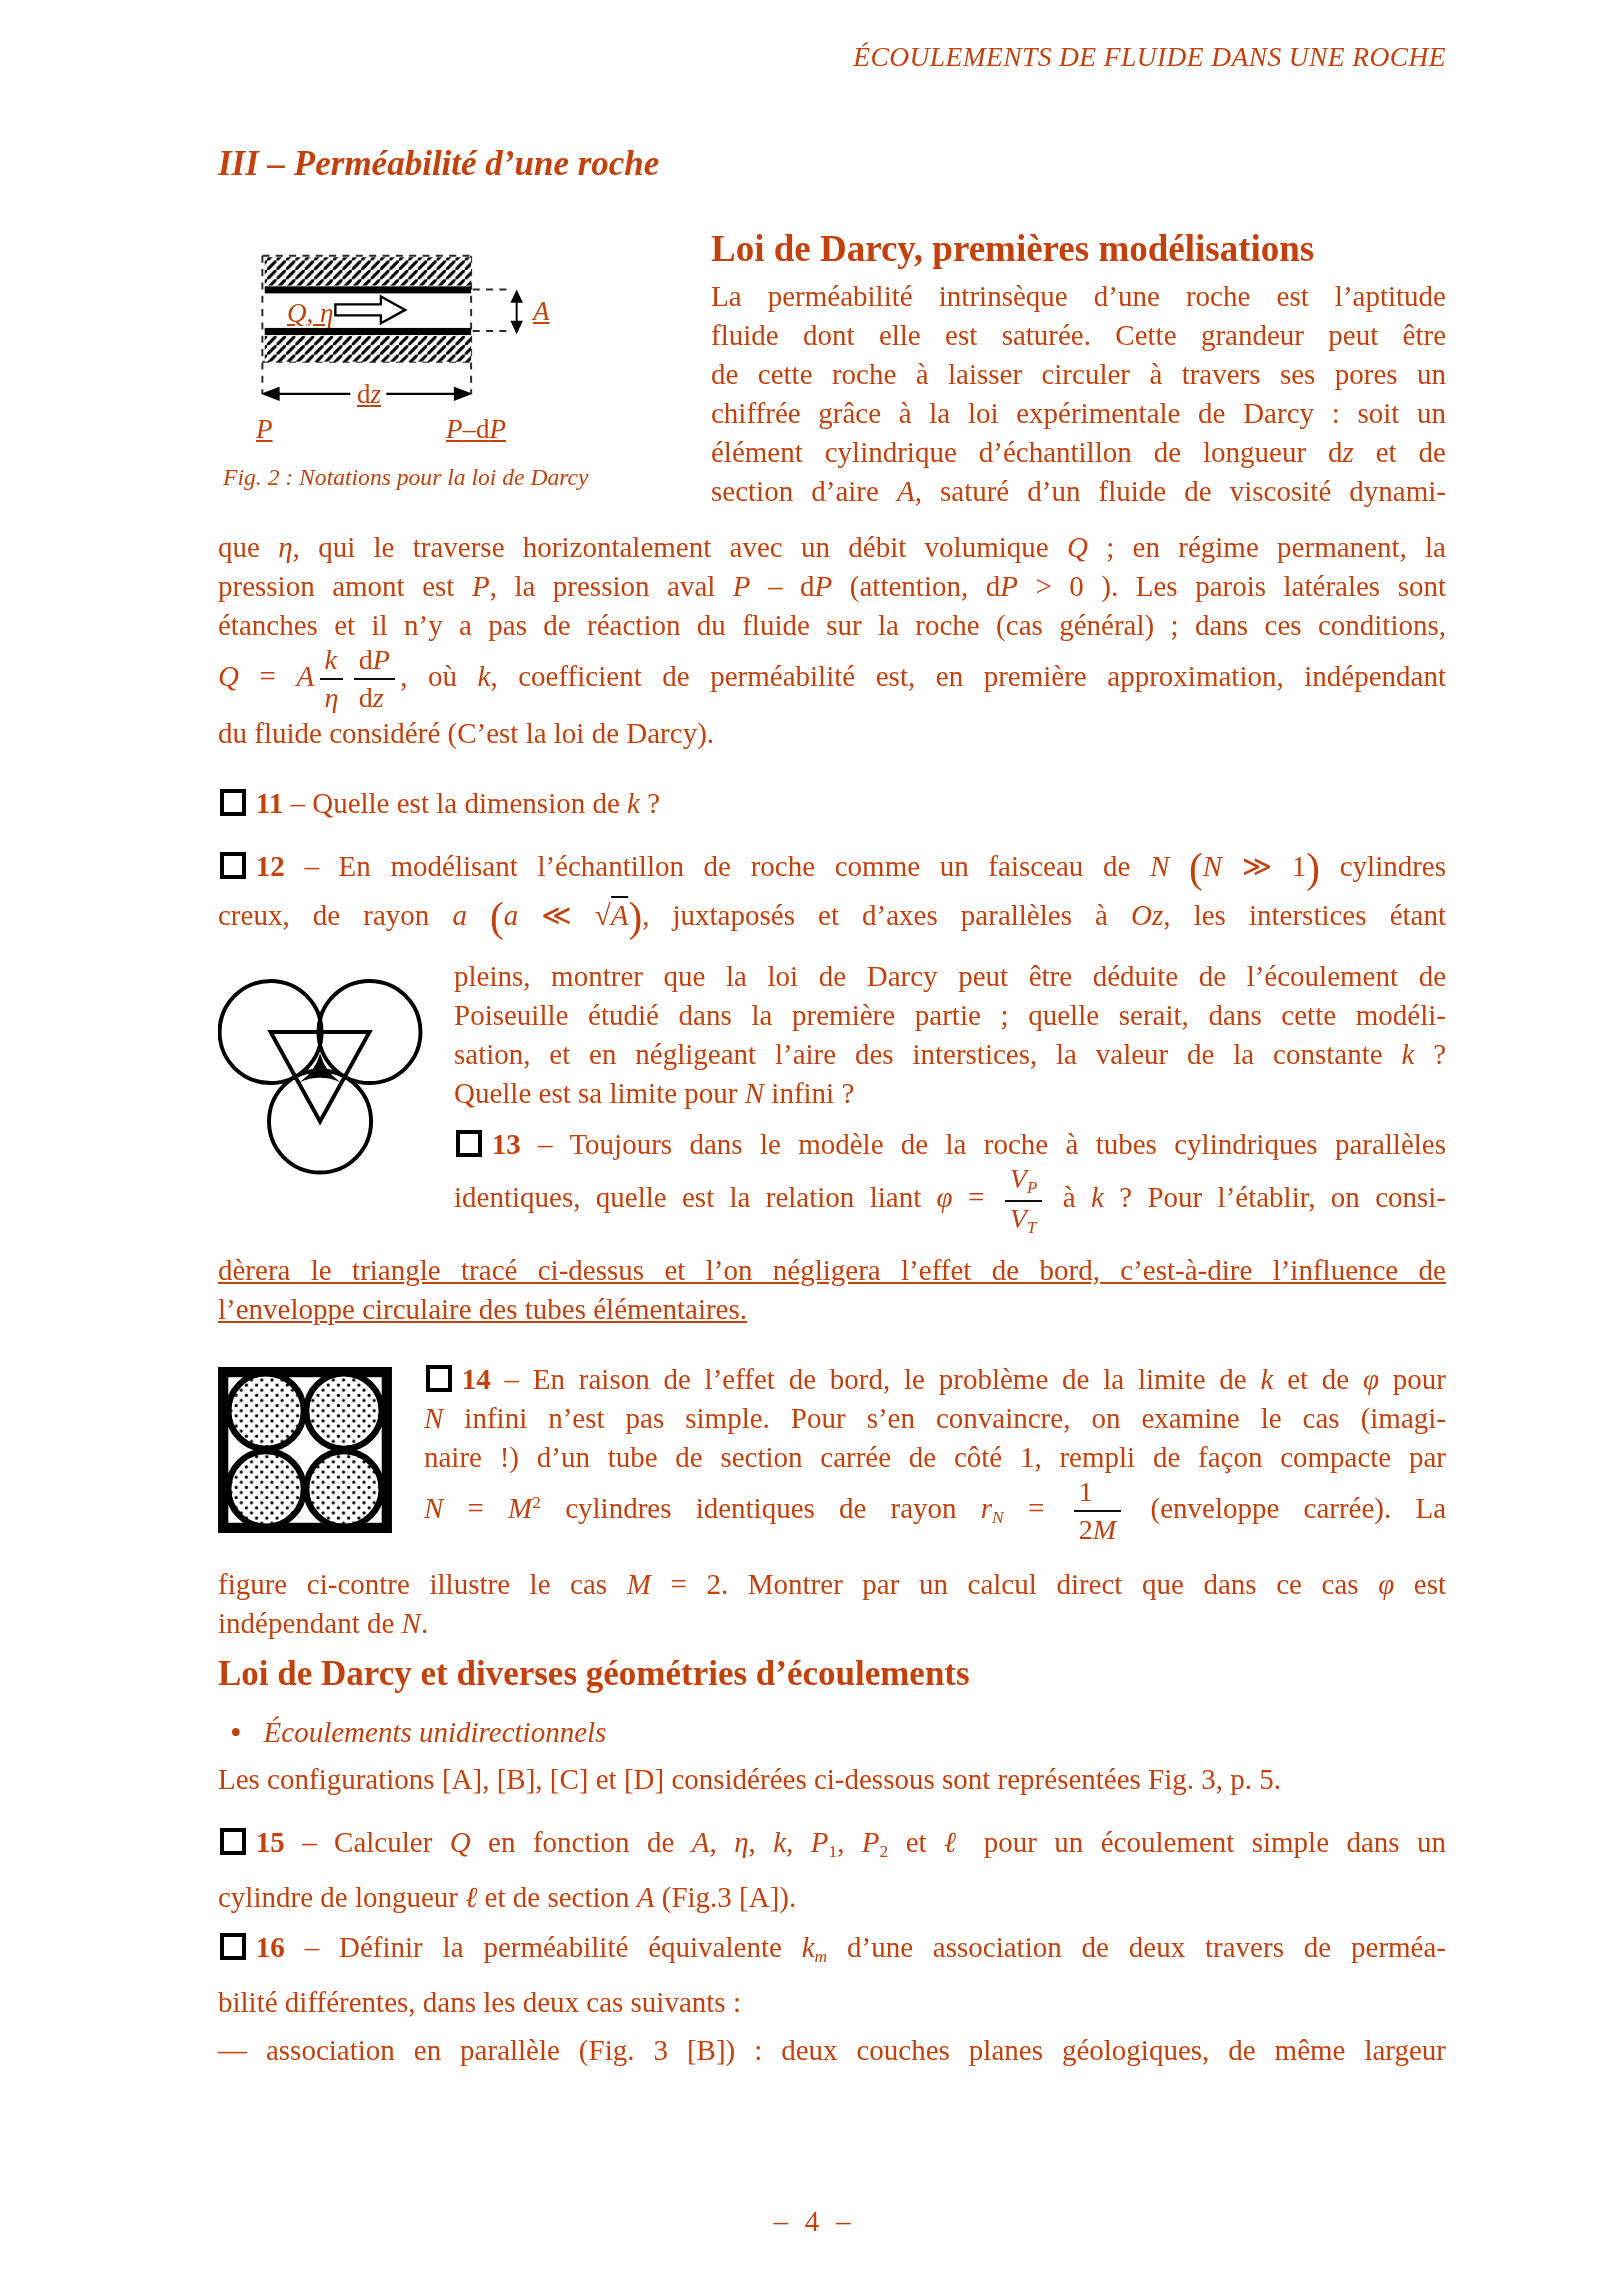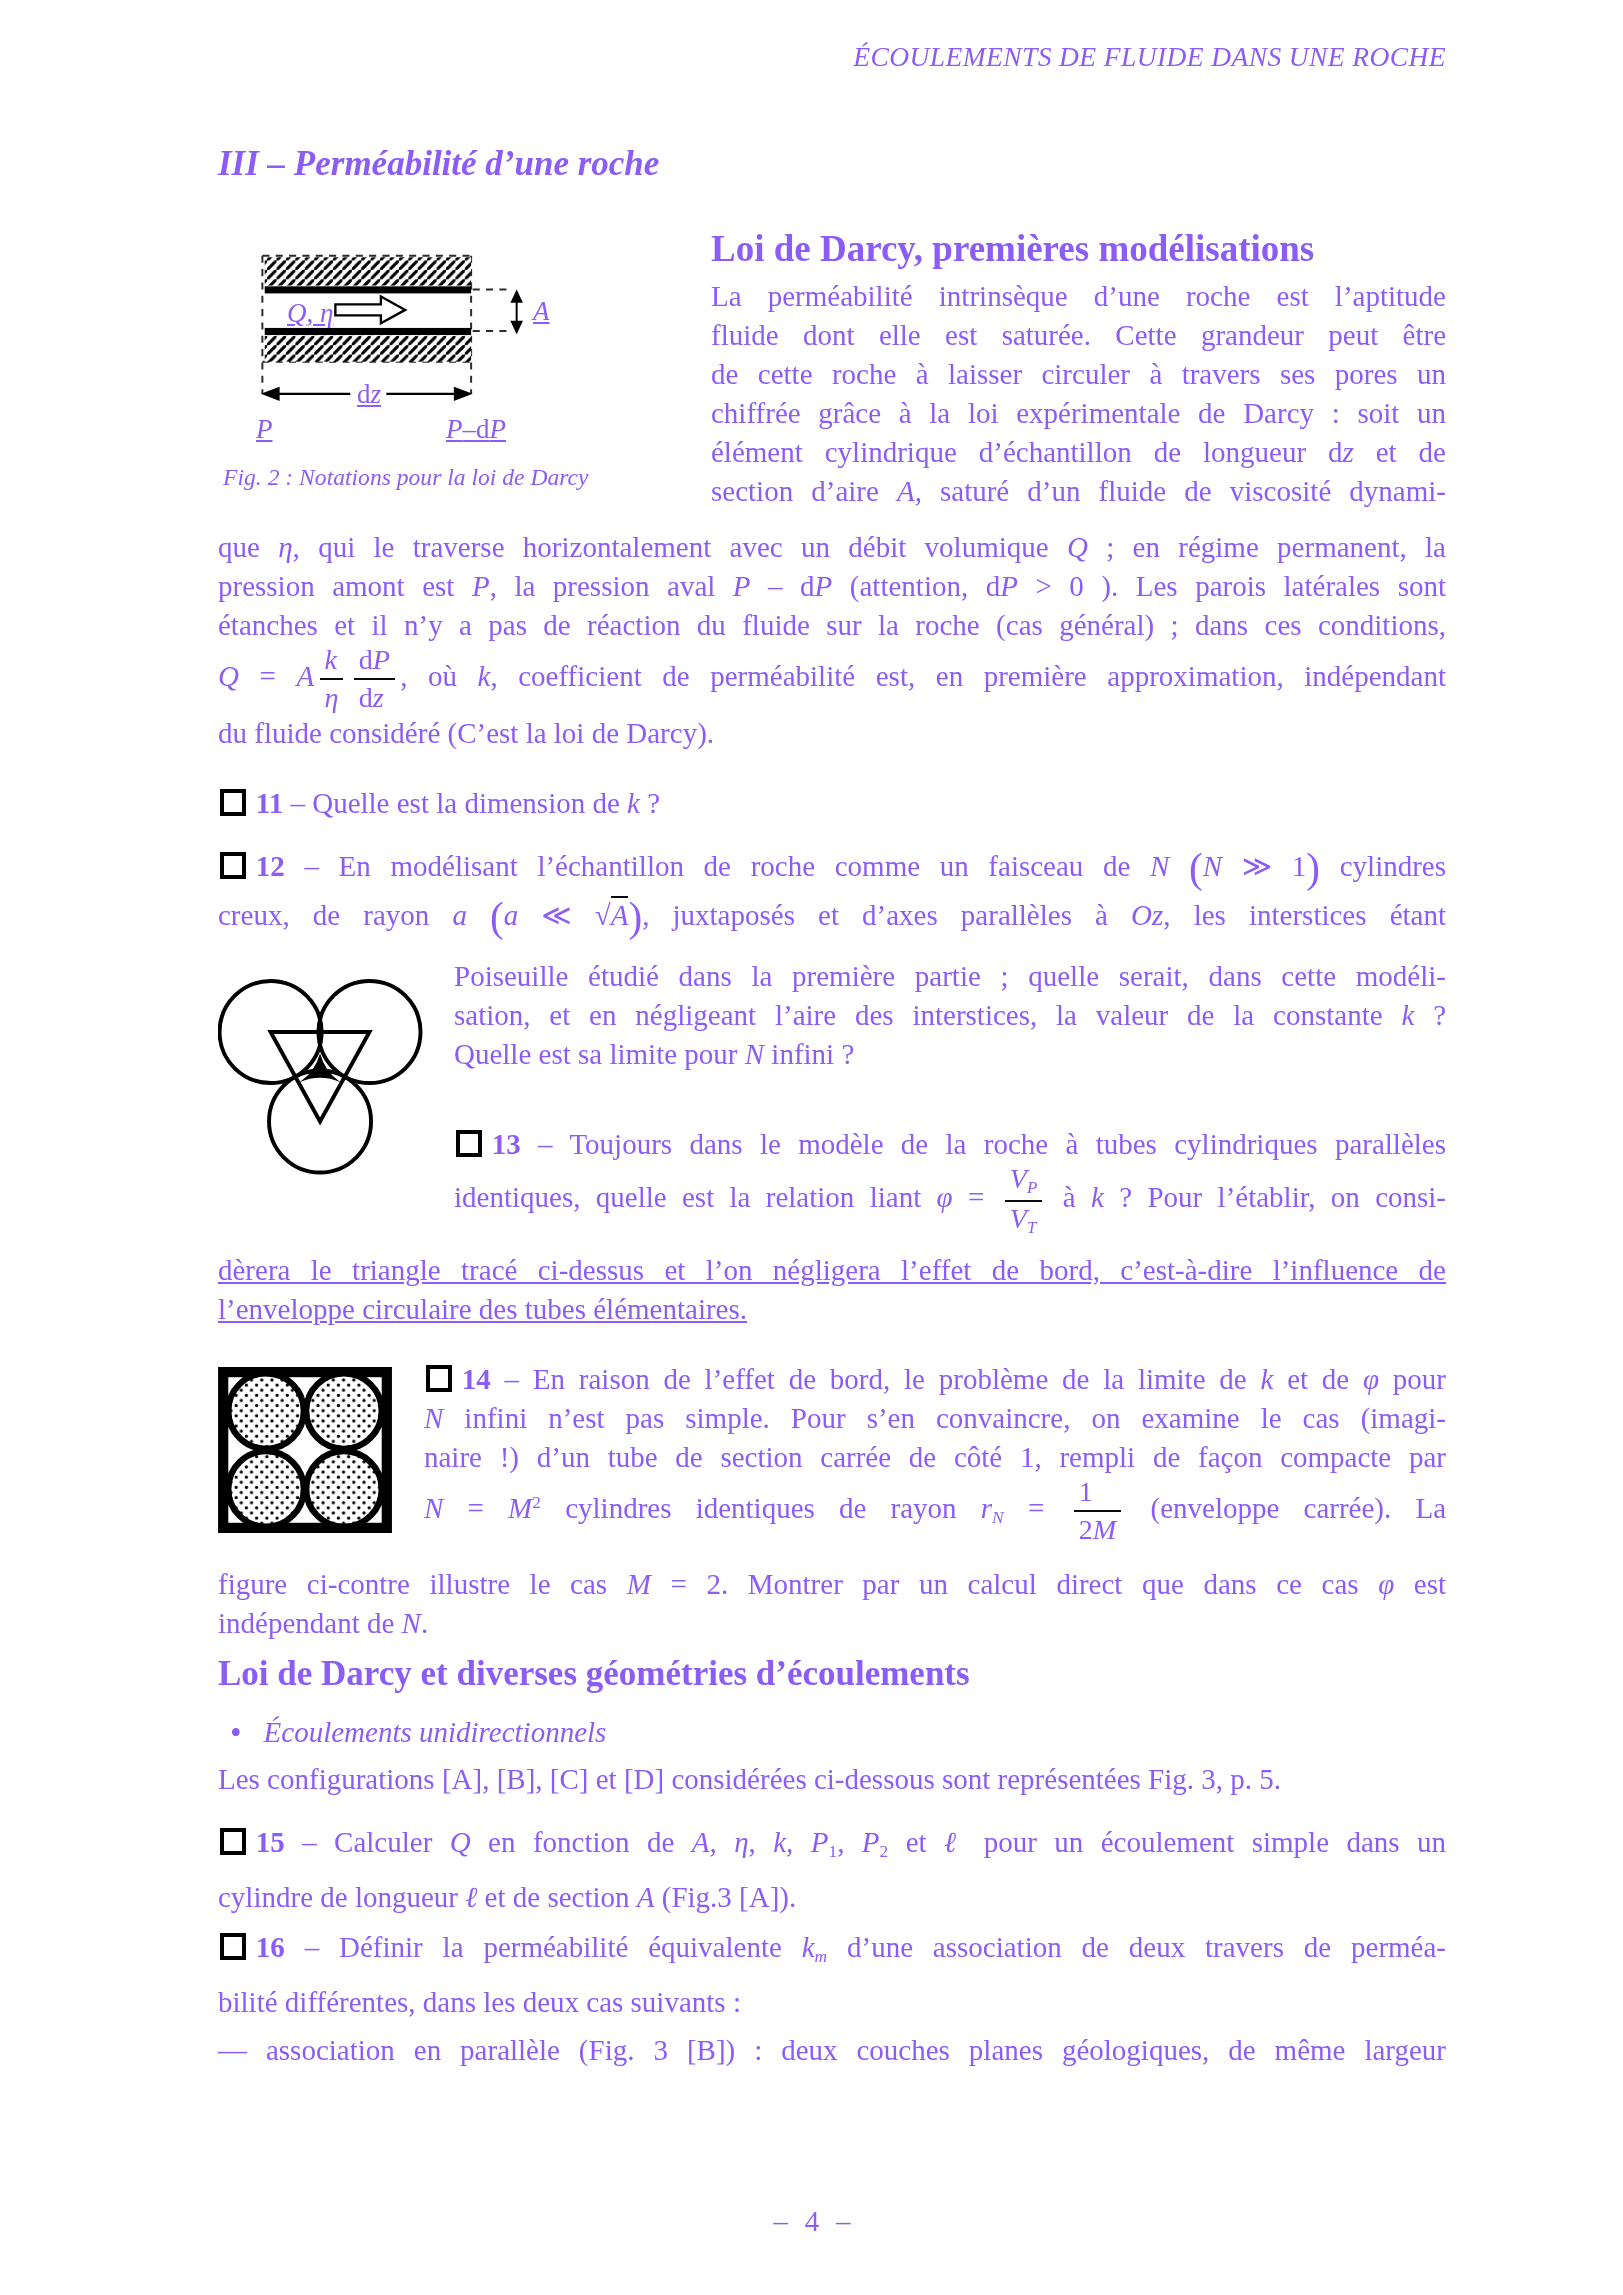--- a/index.html
+++ b/index.html
@@ -1,17 +1,17 @@
 <!DOCTYPE html>
 <html style="font-size:12.6px"><head>
 <meta charset="utf-8">
 <style>
   html,body{margin:0;padding:0;background:#e8e8e8;}
   .page{position:relative;width:1624px;height:2295px;background:#ffffff;overflow:hidden;
-        font-family:"Liberation Serif","DejaVu Serif",serif;color:#8b5cf6;}
+        font-family:"Liberation Serif","DejaVu Serif",serif;color:#c2410c;}
   .it{font-style:italic;}
   .bd{font-weight:700;}
   .sb{font-size:0.6em;vertical-align:-0.28em;}
   .sp{font-size:0.6em;vertical-align:0.55em;}
   .ov{border-top:2.4px solid #0b0b0b;padding-top:0.8px;}
   .bigp{font-size:1.42em;vertical-align:-0.15em;line-height:1;}
   .cb{display:inline-block;width:18px;height:19.6px;border:4.7px solid #000;background:#fff;
       margin:0 10.2px 0 1.6px;vertical-align:-3.1px;}
   .frac{display:inline-block;vertical-align:middle;text-align:center;line-height:1.1;
         margin:0 5.5px;font-size:0.97em;}
@@ -112,20 +112,21 @@
     </div>
 
   <div class="blk lh50" style="left:218px;top:784px;width:1228px;">
       <div class="ln lline"><span class="cb"></span><span class="bd">11</span><span> – Quelle est la dimension de </span><span class="it">k</span><span> ?</span></div>
     </div>
   <div class="blk lh62" style="left:218px;top:842px;width:1228px;">
       <div class="ln jline"><span class="cb"></span><span class="bd">12</span><span> – En modélisant l’échantillon de roche comme un faisceau de </span><span class="it">N</span><span> </span><span class="bigp">(</span><span class="it">N</span><span> ≫ 1</span><span class="bigp">)</span><span> cylindres</span></div>
       <div class="ln jline"><span>creux, de rayon </span><span class="it">a</span><span> </span><span class="bigp">(</span><span class="it">a</span><span> ≪ </span><span>√</span><span class="it ov">A</span><span class="bigp">)</span><span>, juxtaposés et d’axes parallèles à </span><span class="it">Oz</span><span>, les interstices étant</span></div>
     </div>
   <div class="blk lh50" style="left:454px;top:957px;width:992px;">
+      <div class="ln jline"><span>pleins, montrer que la loi de Darcy peut être déduite de l’écoulement de</span></div>
       <div class="ln jline"><span>Poiseuille étudié dans la première partie ; quelle serait, dans cette modéli-</span></div>
       <div class="ln jline"><span>sation, et en négligeant l’aire des interstices, la valeur de la constante </span><span class="it">k</span><span> ?</span></div>
       <div class="ln lline"><span>Quelle est sa limite pour </span><span class="it">N</span><span> infini ?</span></div>
     </div>
 
   <svg class="svgabs" style="left:218px;top:977px;" width="208" height="198" viewBox="0 0 265 252">
     <circle cx="67" cy="70" r="65" fill="none" stroke="#000" stroke-width="5"></circle>
     <circle cx="193" cy="70" r="65" fill="none" stroke="#000" stroke-width="5"></circle>
     <circle cx="130" cy="184" r="65" fill="none" stroke="#000" stroke-width="5"></circle>
     <path d="M130,97 A65,65 0 0 0 156,134 A65,65 0 0 0 104,134 A65,65 0 0 0 130,97 Z" fill="#000"></path>

